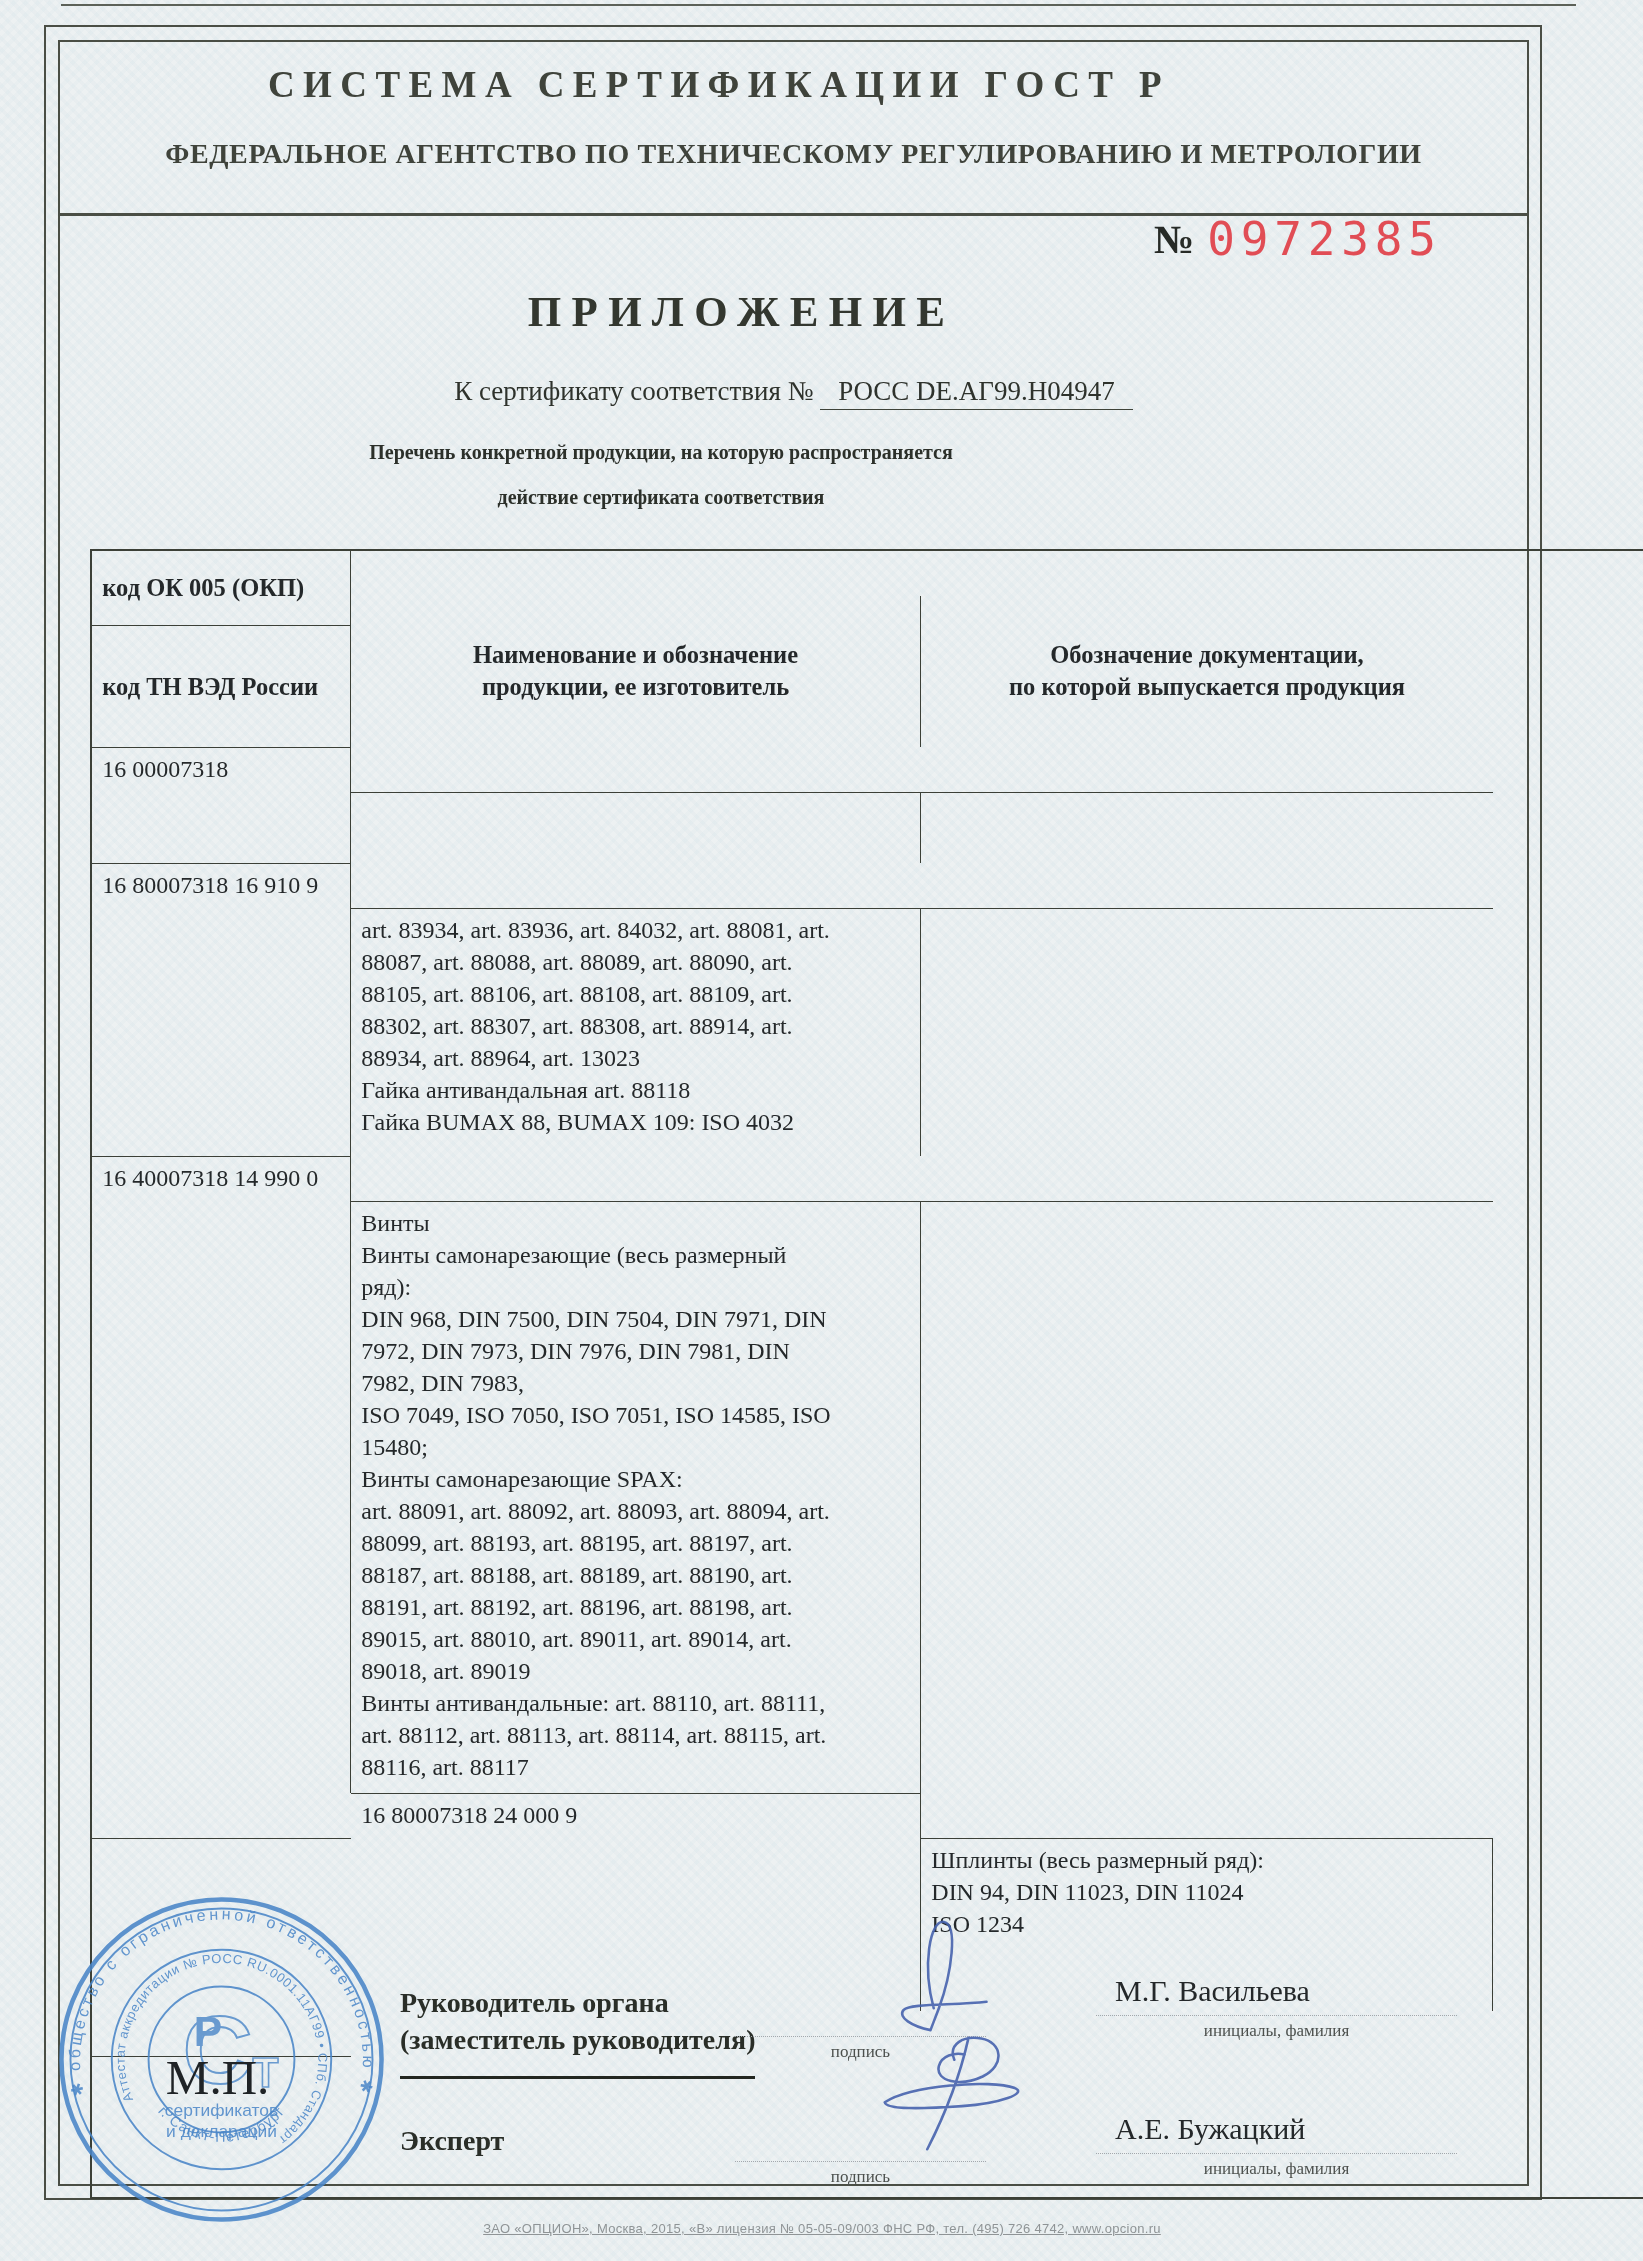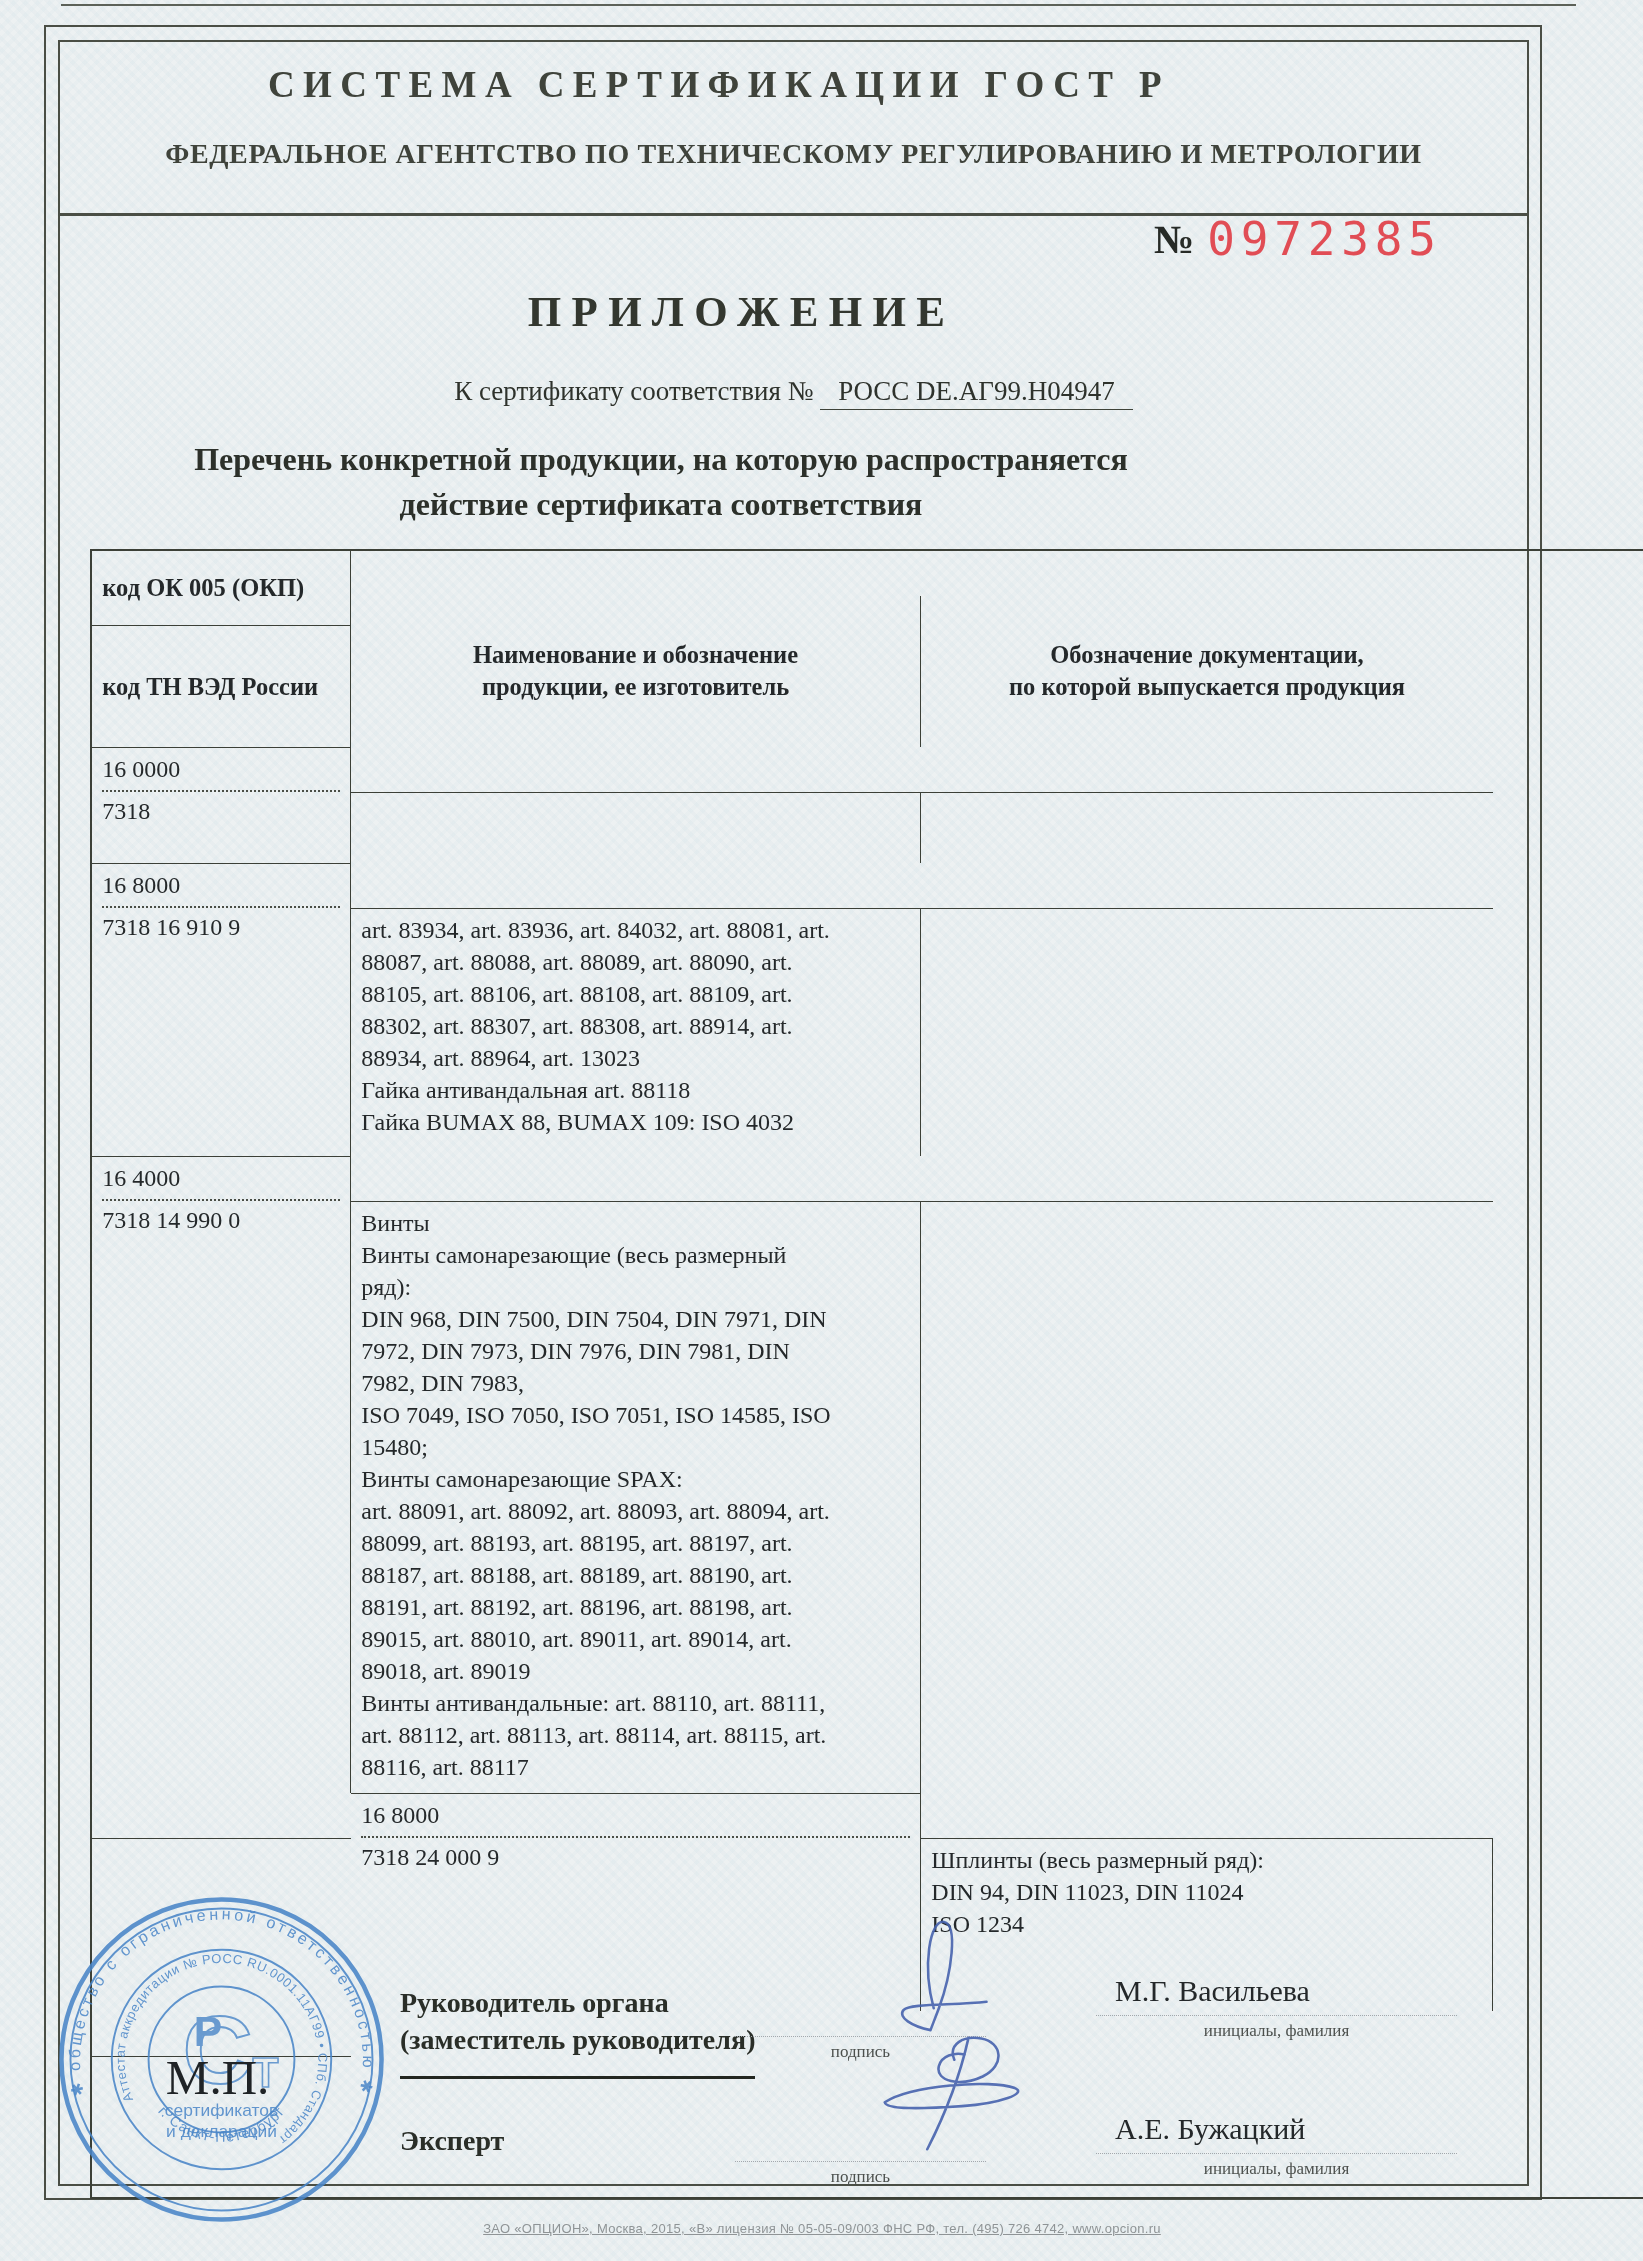--- a/index.html
+++ b/index.html
@@ -28,34 +28,34 @@
   
   .serial{left:1154px;top:220px;display:flex;align-items:flex-start;}
   .serial .no-sign{font-size:40px;font-weight:bold;color:#272b27;line-height:1;}
   .serial .no-digits{font-family:"DejaVu Sans Mono",monospace;font-size:46px;line-height:1;letter-spacing:5.8px;color:#e14d55;margin-left:13px;margin-top:-3.9px;}
 
   .doc-title{left:58px;top:287px;width:1367px;text-align:center;font-size:43px;font-weight:600;letter-spacing:10.3px;color:#33372f;}
 
   .cert-line{left:58px;top:376px;width:1471px;text-align:center;font-size:27px;color:#2e322c;}
   .cert-line .cert-no{border-bottom:1.9px solid #3f4339;padding:0 18px 3.2px 18px;}
 
-  .subtitle{left:58px;width:1206px;text-align:center;font-size:32px;font-weight:bold;color:#2c302a;}
+  .subtitle{left:58px;width:1206px;text-align:center;font-size:20px;font-weight:bold;color:#2c302a;}
   .subtitle.l1{top:441px;}
   .subtitle.l2{top:486px;}
 
   
   .ctable{left:90px;top:549px;width:1577px;border:2.6px solid #3c4037;display:grid;grid-template-columns:259px 570px 572px;background:transparent;}
   .cell{box-sizing:border-box;border-right:1.9px solid #3c4037;border-top:1.9px solid #3c4037;font-size:24px;line-height:32px;padding:5.2px 10.3px 6.4px 10.3px;color:#24282a;}
   .cell.last{border-right:none;}
   .cell.hrow{border-top:none;}
   .thead-codes{padding:0;display:flex;flex-direction:column;min-height:151px;}
   .thead-codes .code-a{flex:0 0 74px;display:flex;align-items:center;padding:0 10.3px;border-bottom:1.9px solid #3c4037;font-size:24.5px;font-weight:bold;}
   .thead-codes .code-b{flex:1;display:flex;align-items:center;padding:0 10.3px;font-size:24.5px;font-weight:bold;}
   .thead-c{display:flex;align-items:center;justify-content:center;text-align:center;font-size:24.5px;font-weight:bold;min-height:151px;}
-  .codecell{display:flex;flex-direction:column;align-items:stretch;}
+  .codecell{display:flex;flex-direction:row;align-items:stretch;}
   .codecell .okp{padding-bottom:3.9px;}
   .codecell .dots{border-top:2.6px dotted #4a4e46;margin:1.3px 0 2.6px 0;height:0;}
   .r1{min-height:71px;}
   .r2{min-height:248px;}
   .r3{min-height:592px;}
   .r4{min-height:173px;}
   .r5{min-height:141px;}
 
   
   .sig-label{left:400px;font-size:28px;font-weight:bold;color:#2a2e28;}

